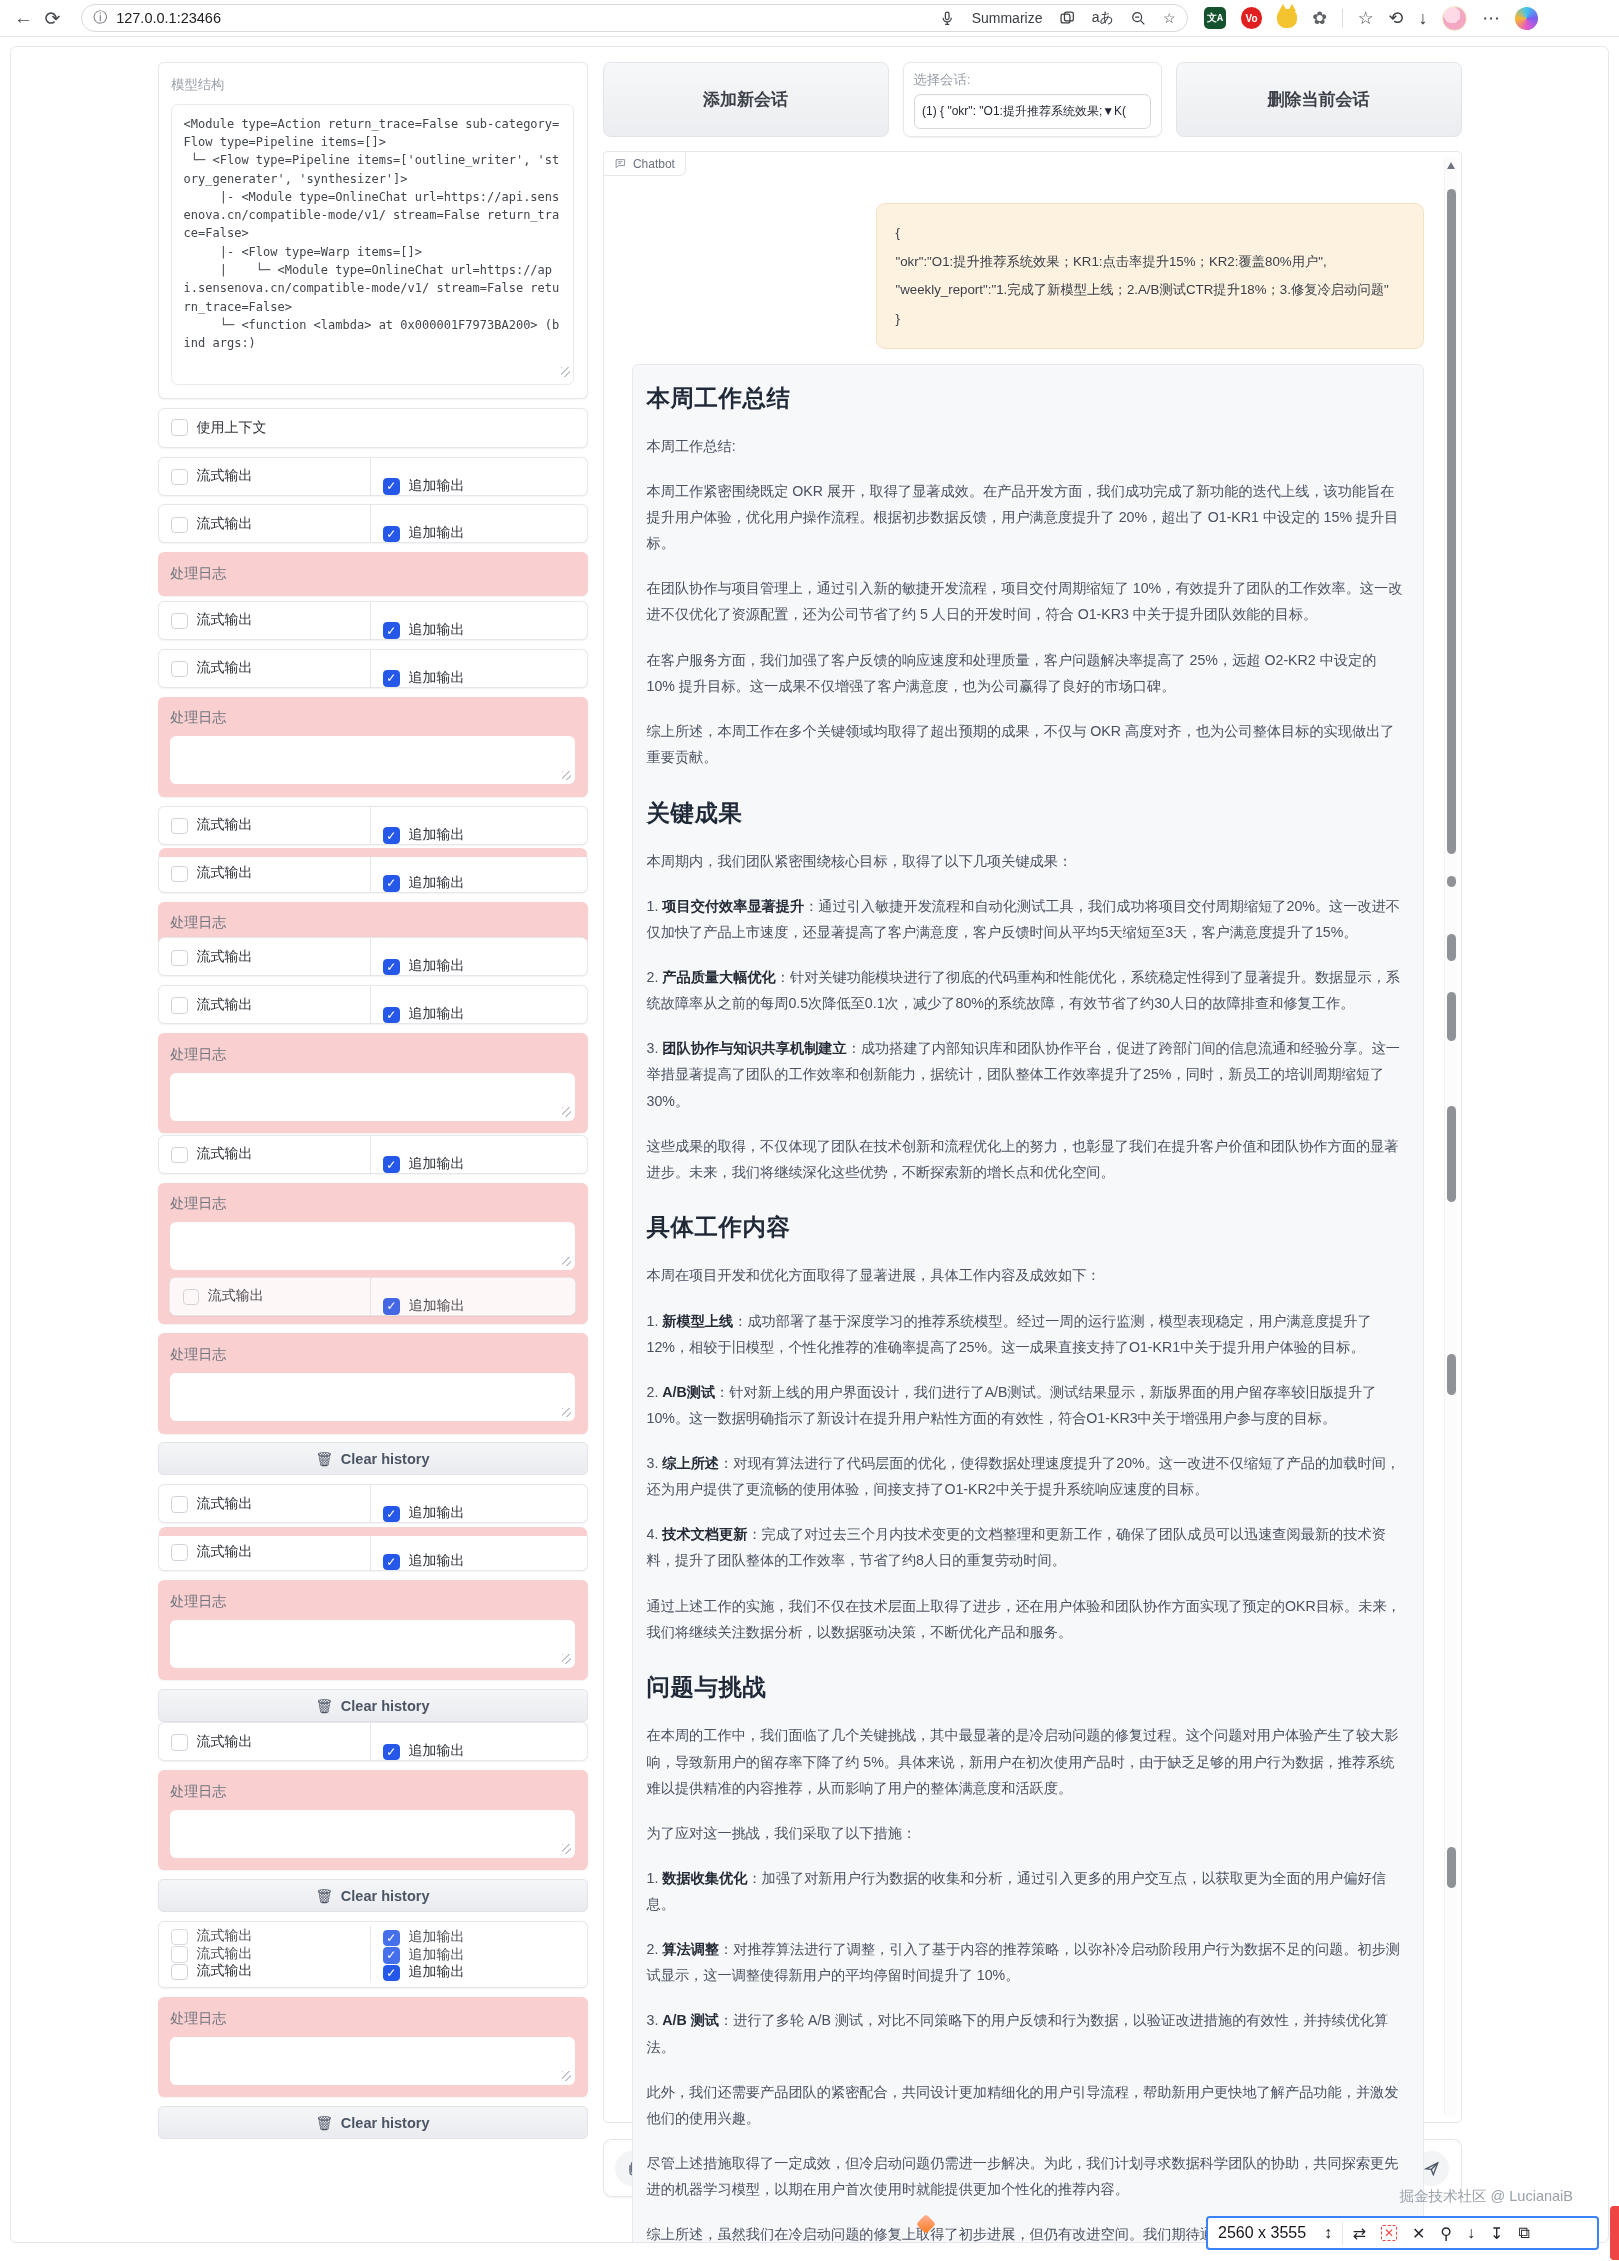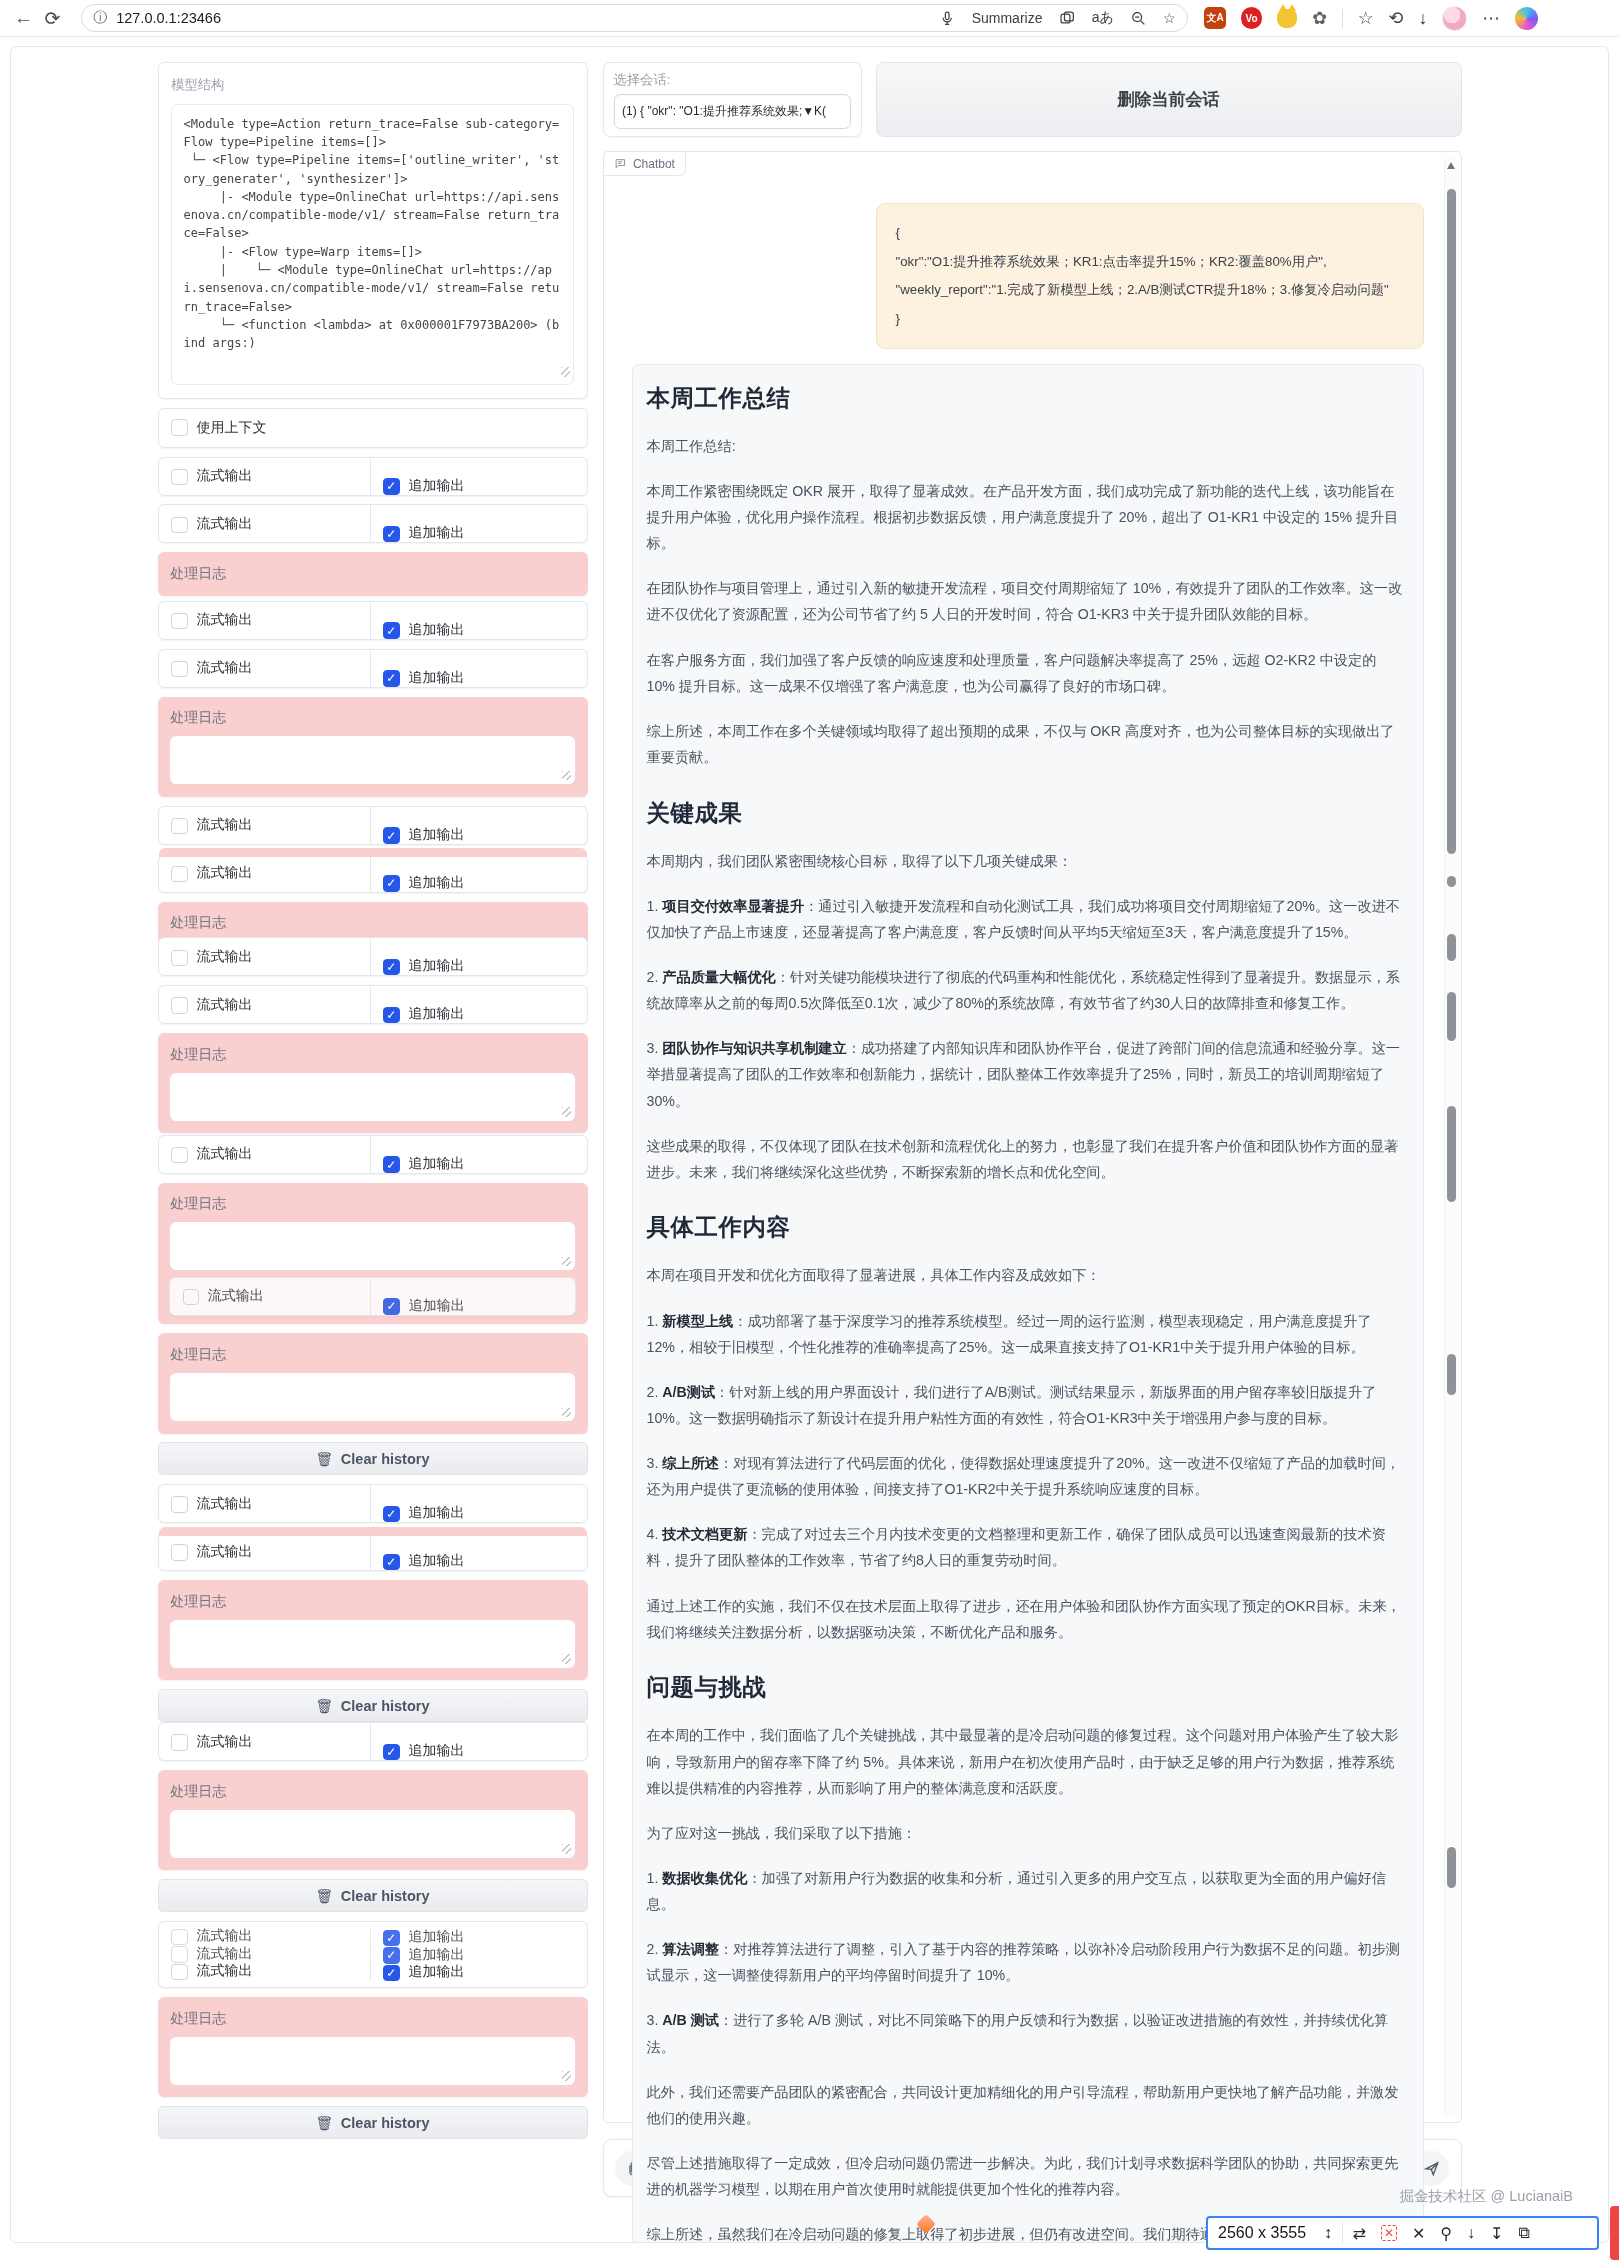--- a/index.html
+++ b/index.html
@@ -109,21 +109,21 @@
         </svg>
       <span>aあ</span>
       <svg class="sq-svg" viewBox="0 0 24 24" fill="none" stroke="#3c4043" stroke-width="1.8">
           <circle cx="10.5" cy="10.5" r="6.5"></circle>
           <path d="M15.5 15.5 21 21M7.5 10.5h6"></path>
         </svg>
       <span>☆</span>
     </div>
   </div>
   <div class="ext-row">
-    <span class="ext-sq" style="background:#c2410c;">文A</span>
+    <span class="ext-sq" style="background:#14532d;font-family:Liberation Mono, monospace;">文A</span>
     <span class="ext-sq" style="background:#e02020;border-radius:50%;">Vo</span>
     <span class="cat-ic"></span>
     <span style="font-size:17.7px;color:#5f6368;">✿</span>
     <span class="divider-v"></span>
     <span style="font-size:17.7px;color:#3c4043;">☆</span>
     <span style="font-size:17.7px;color:#3c4043;">⟲</span>
     <span style="font-size:17.7px;color:#3c4043;">↓</span>
     <span class="avatar"></span>
     <span style="font-size:17.7px;color:#3c4043;">⋯</span>
     <span class="copilot"></span>
@@ -373,20 +373,21 @@
           </div>
           <button class="clear-btn" style="width: 100%;">
             <span class="tr-ic">🗑</span>
             <span>Clear history</span>
           </button>
         </div>
     </div>
 
     <div class="rightcol">
       <div class="toprow">
+        <div class="big-btn">添加新会话</div>
         <div class="select-card">
           <div class="field-label">选择会话:</div>
           <div class="dropdown">(1) { "okr": "O1:提升推荐系统效果;▼K(</div>
         </div>
         <div class="big-btn">删除当前会话</div>
       </div>
 
       <div class="chat-panel">
         <div class="chat-tab">
           <svg width="12.7" height="12.7" viewBox="0 0 24 24" fill="none" stroke="#8b919b" stroke-width="1.8">

